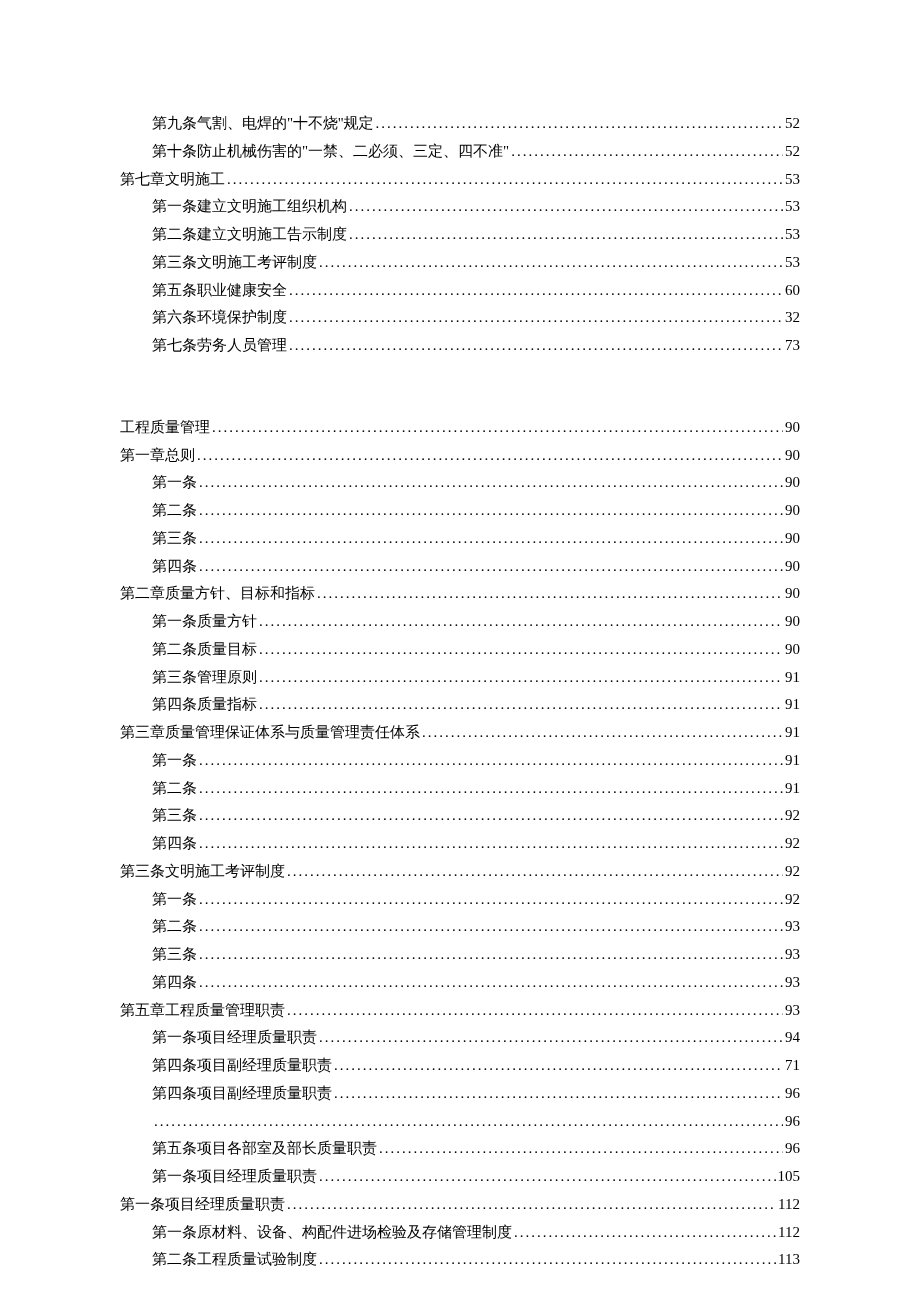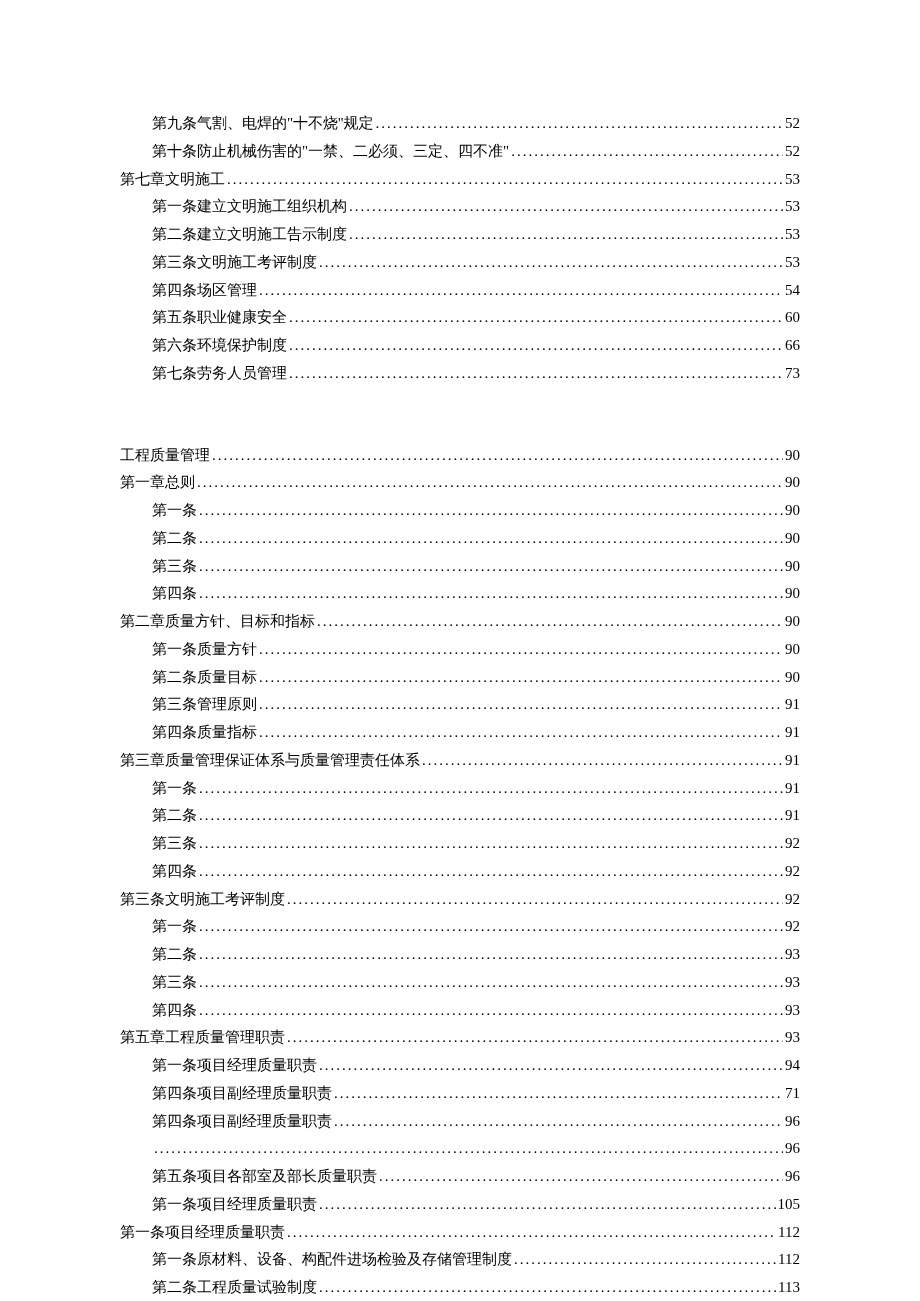--- a/index.html
+++ b/index.html
@@ -62,33 +62,28 @@
       <span class="toc-label">第二条建立文明施工告示制度</span>
       <span class="toc-dots"></span>
       <span class="toc-page">53</span>
     </div>
     <div class="toc-entry level-2">
       <span class="toc-label">第三条文明施工考评制度</span>
       <span class="toc-dots"></span>
       <span class="toc-page">53</span>
     </div>
     <div class="toc-entry level-2">
-      <span class="toc-label">第四条场区管理</span>
-      <span class="toc-dots"></span>
-      <span class="toc-page">54</span>
-    </div>
-    <div class="toc-entry level-2">
       <span class="toc-label">第五条职业健康安全</span>
       <span class="toc-dots"></span>
       <span class="toc-page">60</span>
     </div>
     <div class="toc-entry level-2">
       <span class="toc-label">第六条环境保护制度</span>
       <span class="toc-dots"></span>
-      <span class="toc-page">66</span>
+      <span class="toc-page">32</span>
     </div>
     <div class="toc-entry level-2">
       <span class="toc-label">第七条劳务人员管理</span>
       <span class="toc-dots"></span>
       <span class="toc-page">73</span>
     </div>
     <div class="section-gap"></div>
     <div class="toc-entry level-1">
       <span class="toc-label">工程质量管理</span>
       <span class="toc-dots"></span>

